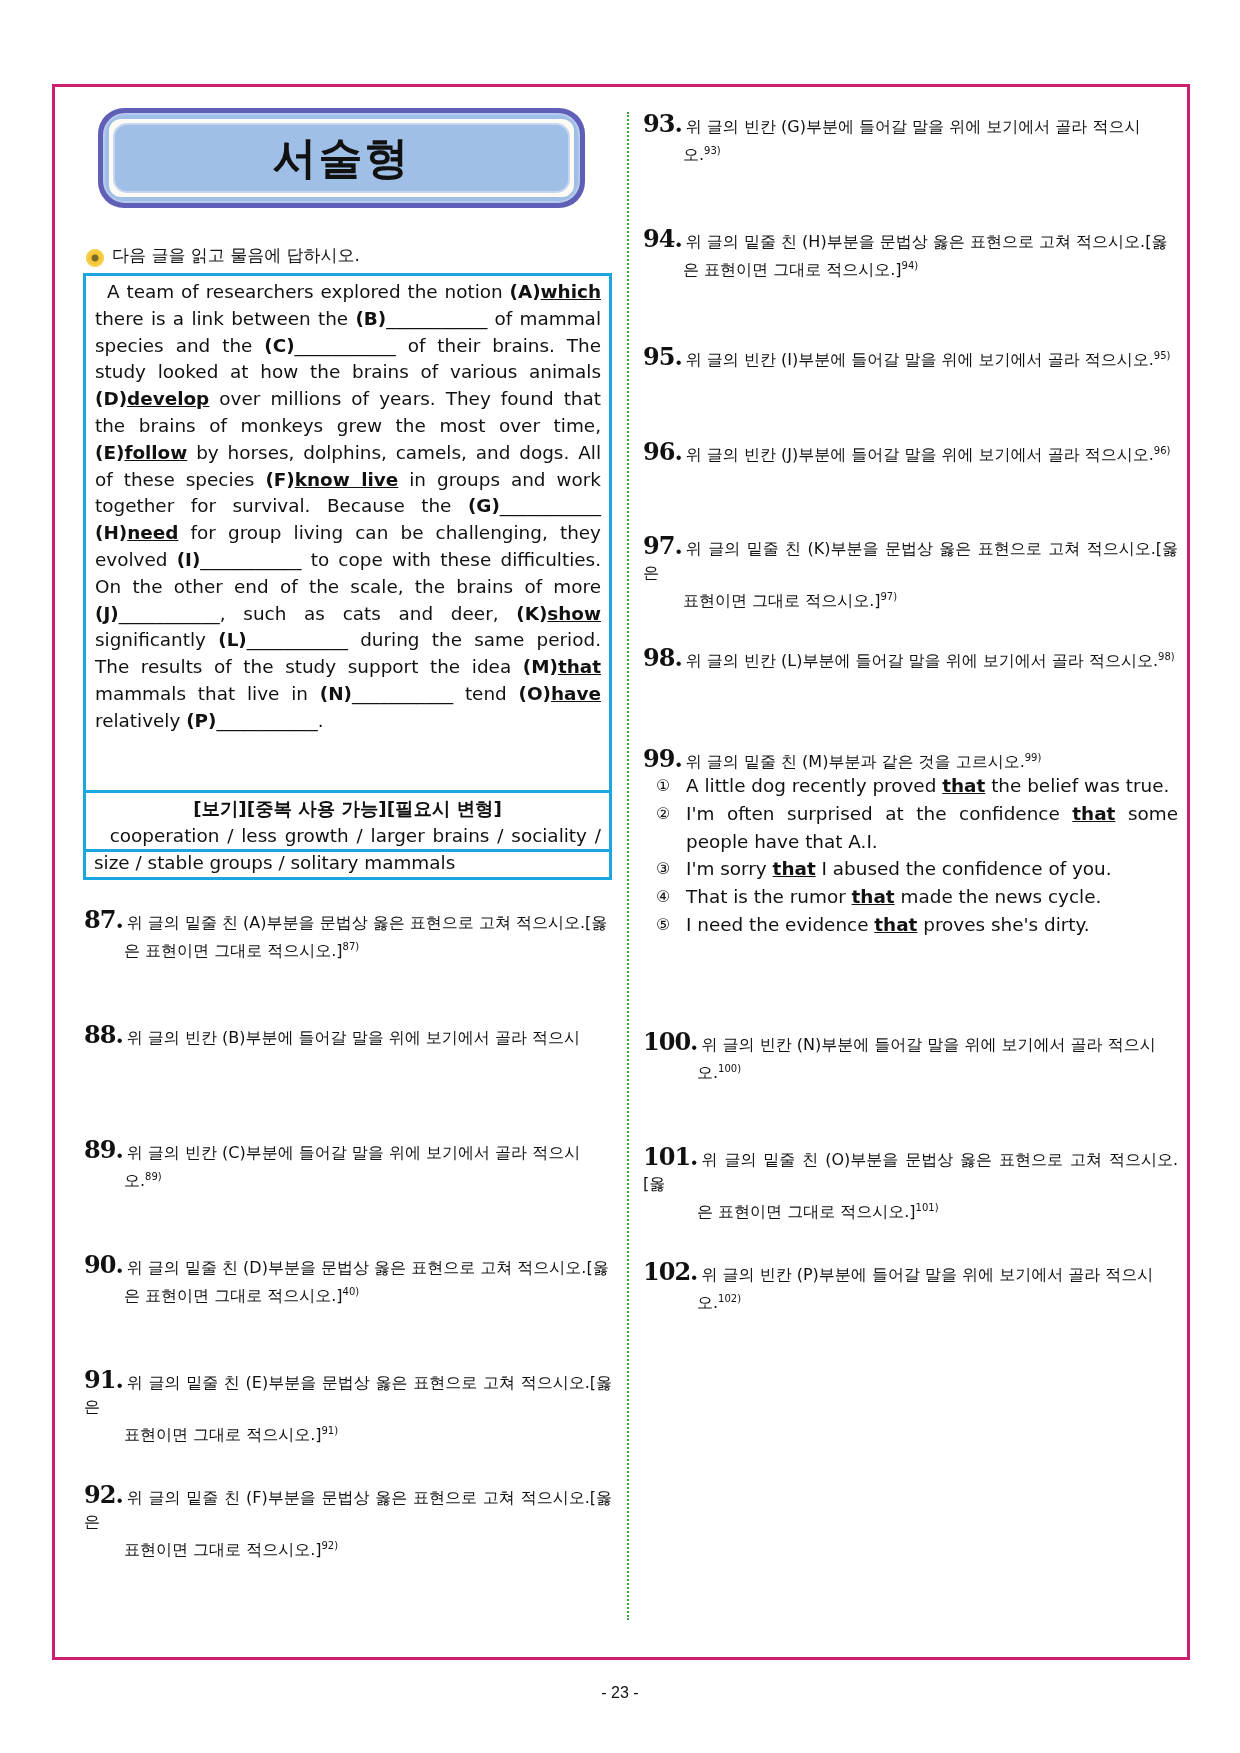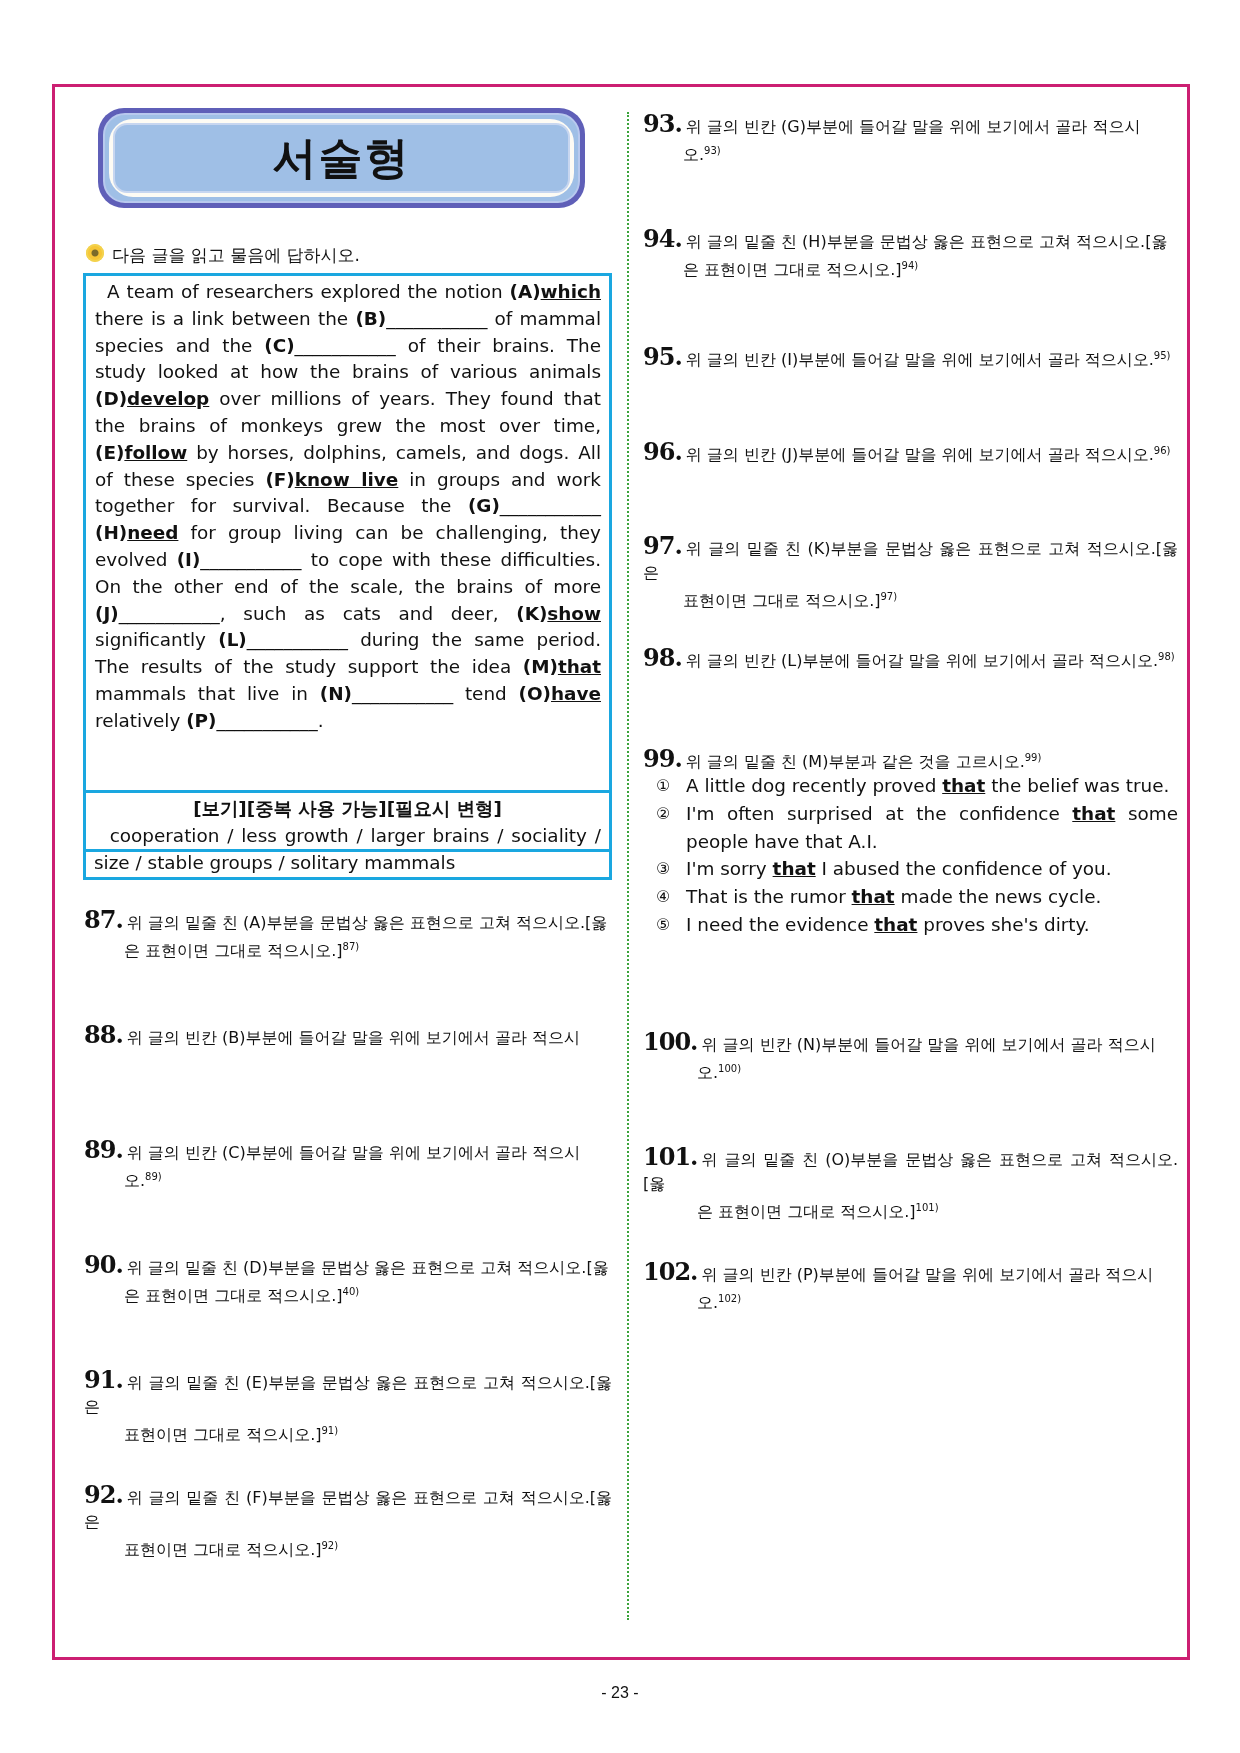--- a/index.html
+++ b/index.html
@@ -8,28 +8,28 @@
   .frame { position:absolute; left:52px; top:84px; width:1138px; height:1576px;
            border:3px solid #cc1f72; box-sizing:border-box; }
   .divider { position:absolute; left:627px; top:112px; height:1508px; width:0;
              border-left:2px dotted #3aa33a; }
 
   
   .hdr { position:absolute; left:98px; top:108px; width:487px; height:100px;
          border-radius:26px; background:#5f5fb8; box-sizing:border-box; padding:5px; }
   .hdr .r2 { width:100%; height:100%; border-radius:22px; background:#9fbfe6;
              box-sizing:border-box; padding:4px; border:2px solid #b8c9ee; }
-  .hdr .r3 { width:100%; height:100%; border-radius:24px; background:#fdfbf4;
+  .hdr .r3 { width:100%; height:100%; border-radius:12px; background:#fdfbf4;
              box-sizing:border-box; padding:4px; }
   .hdr .r4 { width:100%; height:100%; border-radius:14px; background:#9fbfe6;
              border:2px solid #c7d6f0; box-sizing:border-box;
              display:flex; align-items:center; justify-content:center; }
   .hdr .title { font-size:44px; font-weight:bold; color:#111; letter-spacing:2px; }
 
-  .instr { position:absolute; left:86px; top:244px; font-size:17px; display:flex; align-items:flex-start; gap:8px; }
+  .instr { position:absolute; left:86px; top:244px; font-size:17px; display:flex; align-items:flex-end; gap:8px; }
   .flower { width:18px; height:18px; border-radius:50%;
             background: radial-gradient(circle, #7a6a2a 0 3px, #f6c637 4px 7px, #f8d96a 8px);
             box-shadow: 0 0 0 2px #f3d24d inset; }
 
   .passage { position:absolute; left:83px; top:273px; width:529px; height:579px;
              border:3px solid #1aa7e0; box-sizing:border-box; padding:3px 8px 0 9px;
              font-family:"DejaVu Sans", sans-serif; font-size:18.4px; line-height:26.8px;
              text-align:justify; }
   .passage .indent { display:inline-block; width:12px; }
   .passage b { font-weight:bold; }

